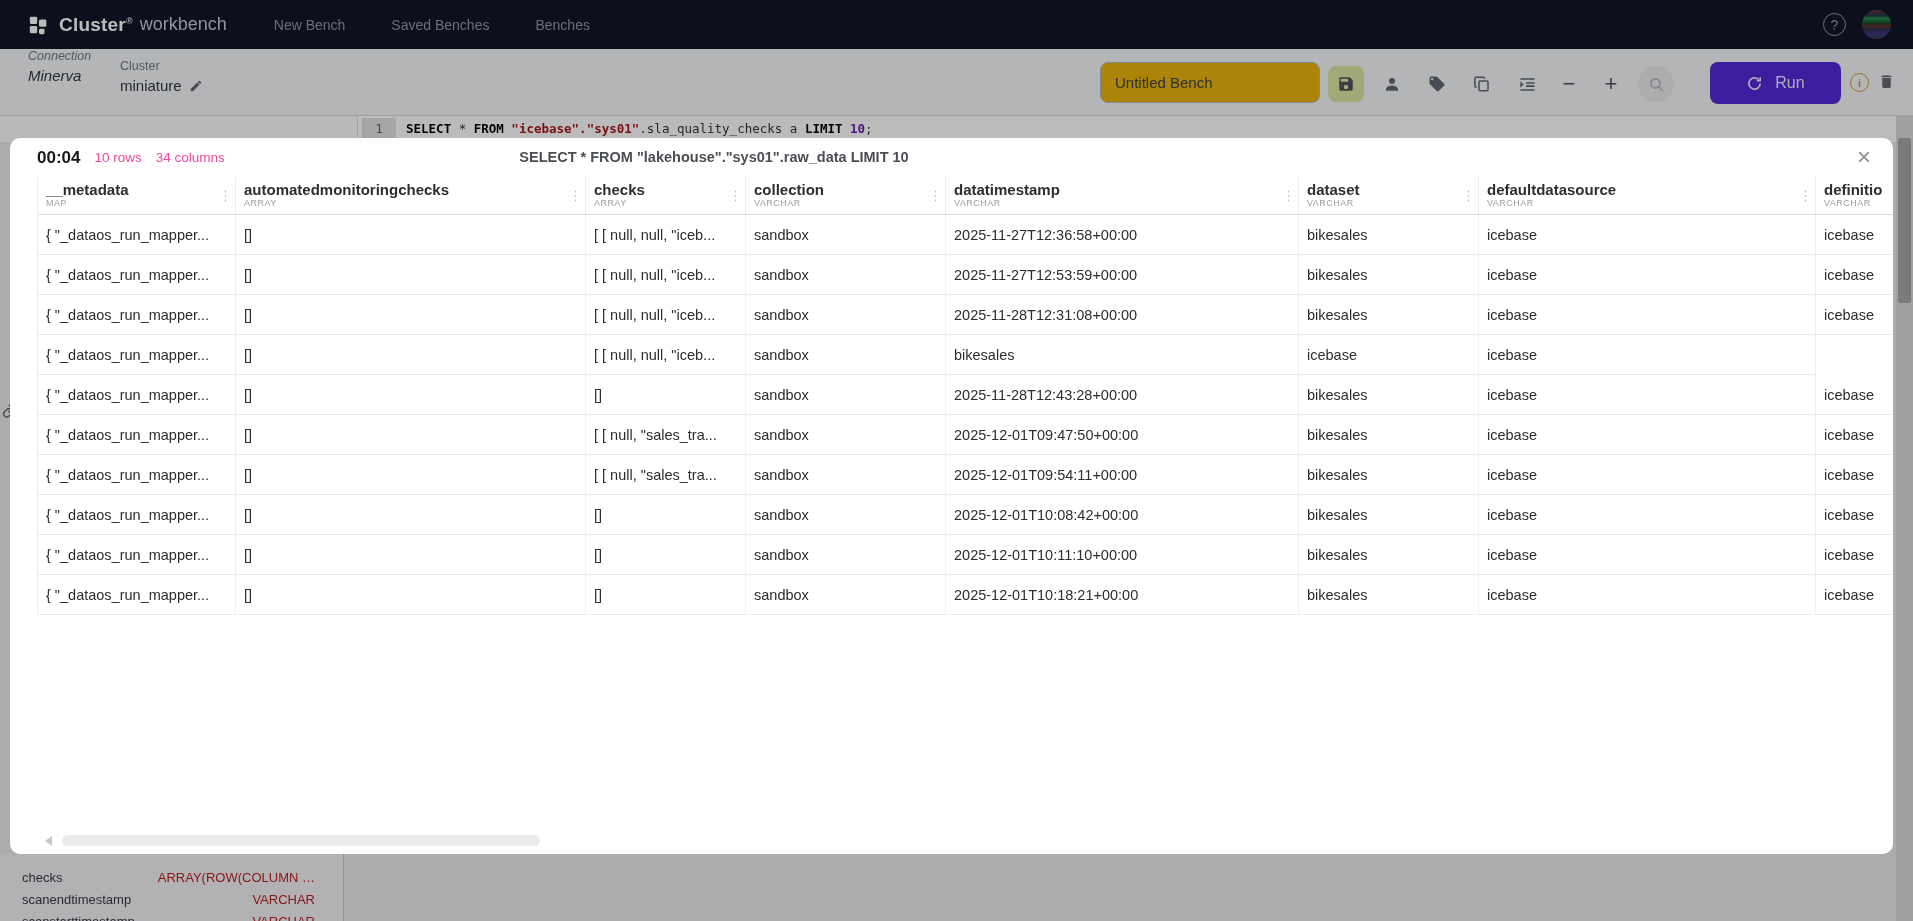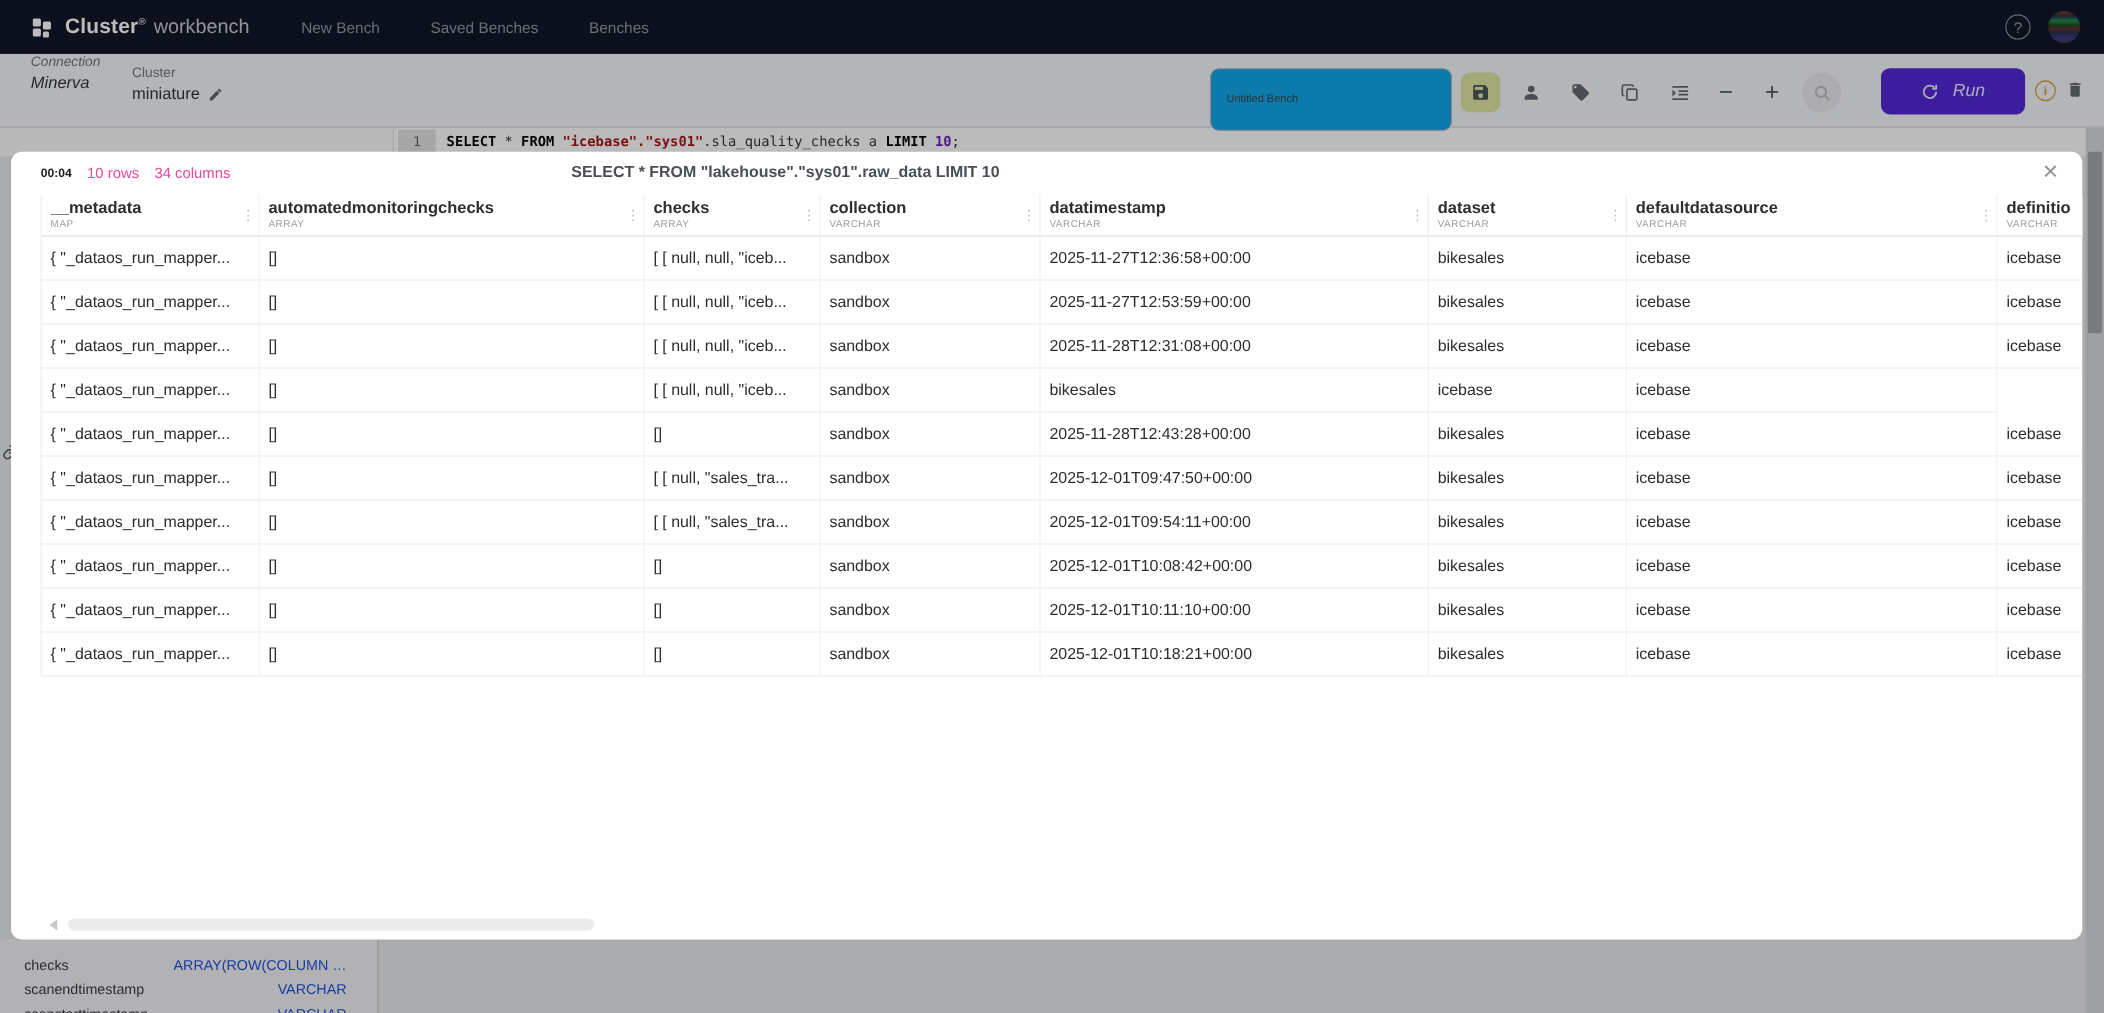--- a/index.html
+++ b/index.html
@@ -20,32 +20,32 @@
   .help-circle { width:23px; height:23px; border:1.5px solid #8f96a6; border-radius:50%;
                  color:#8f96a6; font-size:14px; display:flex; align-items:center; justify-content:center; }
   .avatar { width:29px; height:29px; border-radius:50%; overflow:hidden;
             background:linear-gradient(180deg,#6b3030 0%,#233041 18%,#1f8a45 30%,#15451f 45%,#5e2b2b 55%,#23303f 68%,#3f2a84 78%,#274067 88%,#53294f 100%); }
 
   
   .toolbar { position:absolute; left:0; top:49px; width:1913px; height:67px; background:#f6f7f8;
              border-bottom:1px solid #d7d8da; z-index:9; }
   .tb-label { font-size:12.5px; color:#6f7680; }
   .tb-value { font-size:15px; color:#2e3338; margin-top:4px; display:flex; align-items:center; gap:7px; }
-  .bench-input { position:absolute; left:1100px; top:13px; width:220px; height:57px;
-                 border:1.5px solid #b6b9be; border-radius:8px; background:#0ea5e9;
-                 padding:0 14px; font-size:10px; color:#3a3f45; font-family:"Liberation Sans",sans-serif; }
+  .bench-input { position:absolute; left:1100px; top:13px; width:220px; height:41px;
+                 border:1.5px solid #b6b9be; border-radius:8px; background:#eab308;
+                 padding:0 14px; font-size:15px; color:#3a3f45; font-family:"Liberation Sans",sans-serif; }
   .icon-btn { position:absolute; top:17px; width:36px; height:36px; border-radius:8px;
               display:flex; align-items:center; justify-content:center; color:#62666c; }
   .icon-btn svg { display:block; }
   .save-btn { background:#dde6a0; }
   .search-btn { background:#ececee; border-radius:50%; color:#b9babd; }
   .pm { font-size:22px; color:#4e5257; font-weight:400; }
   .run-btn { position:absolute; left:1710px; top:13px; width:131px; height:42px; background:#4f24d6;
              border:none; border-radius:8px; color:#ece8ff; font-size:16px; display:flex;
-             align-items:center; justify-content:center; gap:12px; cursor:pointer;font-style:italic; }
+             align-items:center; justify-content:center; gap:12px; cursor:pointer; }
   .info-ic { position:absolute; left:1850px; top:24px; width:19px; height:19px; border:1.7px solid #cf9a33;
              border-radius:50%; color:#cf9a33; font-size:11px; font-weight:700;
              display:flex; align-items:center; justify-content:center; }
   .trash-ic { position:absolute; left:1878px; top:23px; color:#63666b; }
 
   
   .editor-strip { position:absolute; left:0; top:116px; width:1913px; height:26px; background:#ffffff; z-index:1; }
   .editor-panel-left { position:absolute; left:0; top:0; width:358px; height:26px; background:#fcfcfc; border-right:1px solid #e0e0e0; }
   .gutter { position:absolute; left:362px; top:2px; width:34px; height:22px; background:#e2e2e2;
             color:#5d5d5d; font-size:12px; display:flex; align-items:center; justify-content:center;
@@ -54,36 +54,36 @@
              font-family:"DejaVu Sans Mono", monospace; font-size:12.5px; color:#333; white-space:pre; }
   .sqlline .kw { color:#000000; font-weight:700;margin-top:20px; }
   .sqlline .str { color:#a31515; font-weight:700; }
   .sqlline .num { color:#6a1db4; font-weight:700; }
 
   .schema-panel { position:absolute; left:0; top:854px; width:344px; height:67px; background:#f3f3f4;
                   border-right:1px solid #c9c9c9; z-index:1; padding-top:12px; }
   .schema-row { display:flex; justify-content:space-between; padding:0 28px 0 22px; height:22px;
                 align-items:center; }
   .schema-field { font-size:13px; color:#34383d; }
-  .schema-type { font-size:13px; color:#1d4ed8;text-align:right; }
+  .schema-type { font-size:13px; color:#b91c1c;text-align:right; }
   .link-ic { position:absolute; left:2px; top:403px; z-index:1; color:#5a5d61; }
 
   
   .overlay { position:absolute; left:0; top:0; width:1913px; height:921px; background:rgba(10,12,16,0.28); z-index:20; }
 
   
   .vscroll { position:absolute; left:1896px; top:116px; width:17px; height:805px; background:#d9dadb; z-index:2; }
   .vscroll-thumb { position:absolute; left:2px; top:22px; width:13px; height:165px; background:#a3a5a7; border-radius:2px; }
 
   
   .modal { position:absolute; left:10px; top:138px; width:1883px; height:716px; background:#ffffff;
            border-radius:10px; z-index:30; overflow:hidden; }
   .modal-header { position:relative; height:39px; }
   .mh-left { position:absolute; left:27px; top:0; height:39px; display:flex; align-items:center; gap:14px; }
-  .elapsed { font-size:11px; color:#17181a; font-weight:600; }
+  .elapsed { font-size:17px; color:#17181a; font-weight:600; }
   .stat { font-size:13.5px; color:#ec4899; }
   .mh-title { position:absolute; left:704px; top:0; transform:translateX(-50%); height:39px; line-height:39px;
               font-size:14.5px; font-weight:700; color:#4b4e53; white-space:nowrap; }
   .close-x { position:absolute; right:22px; top:2px; font-size:24px; color:#8f9196; cursor:pointer; line-height:34px; }
 
   .grid-wrap { margin-left:27px; width:1990px; border-left:1px solid #ececec; }
   .grid-row { display:grid; }
   .hdr-cell { position:relative; height:38px; border-right:1px solid #ececec; border-bottom:1px solid #dedede;
               padding:4px 18px 0 8px; background:#ffffff; cursor:pointer; }
   .hdr-name { font-size:15px; font-weight:700; color:#2d2e31; white-space:nowrap; overflow:hidden; }

